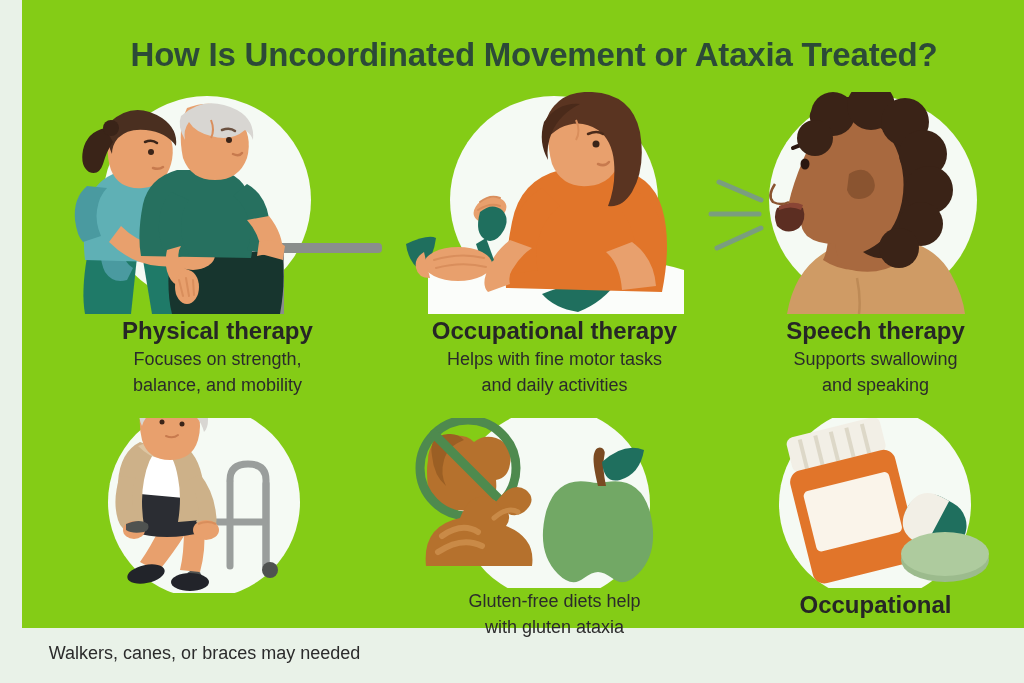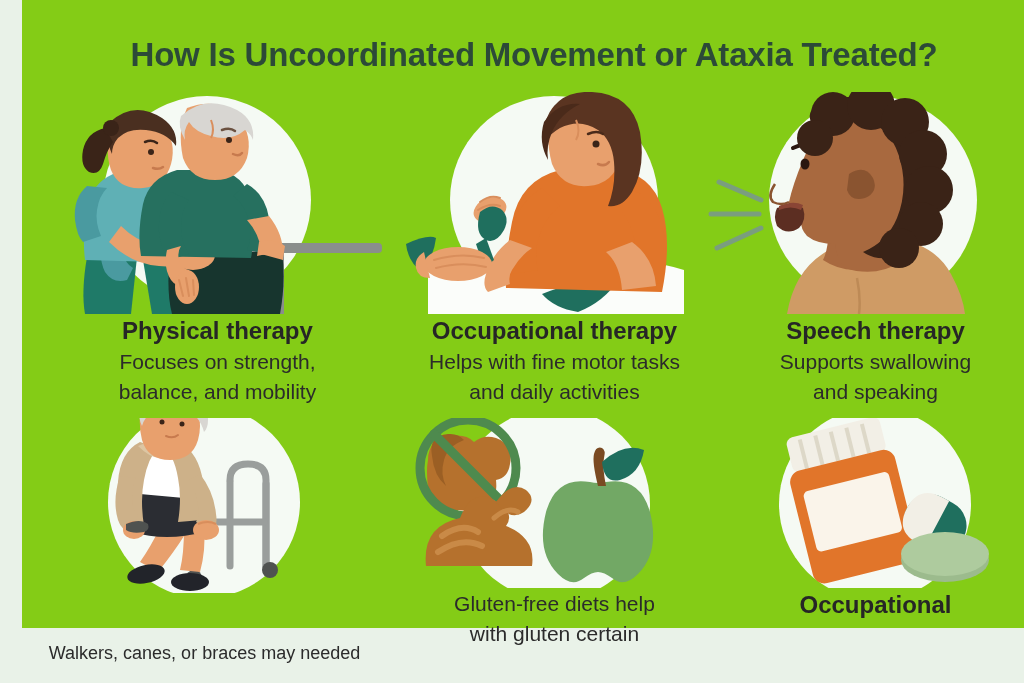--- a/index.html
+++ b/index.html
@@ -44,21 +44,21 @@
   .art-wrap.short { height: 170px; }
   .art-wrap svg { display: block; margin: 0 auto; }
   .card-title {
     font-size: 24px;
     font-weight: bold;
     color: #262626;
     line-height: 1.25;
     margin-top: 2px;
   }
   .card-desc {
-    font-size: 21px;
+    font-size: 18px;
     color: #2b2b2b;
     line-height: 1.42;
     margin-top: 1px;
     white-space: pre-line;
   }
   
   #card-physical-therapy   { left: 25px;  top: 92px; }
   #card-occupational-therapy { left: 362px; top: 92px; }
   #card-speech-therapy     { left: 683px; top: 92px; }
   #card-mobility-aids      { left: 12px;  top: 418px; }
@@ -296,21 +296,21 @@
         <path d="M110 100 q14 -12 24 -6" stroke="#c98a47" stroke-width="5" fill="none" stroke-linecap="round"></path>
 
         <path d="M206 64 q-34 -6 -44 30 q-10 40 12 62 q14 14 26 4 q8 -6 14 -6 q6 0 14 6 q12 10 26 -4 q22 -22 12 -62 q-10 -36 -44 -30 q-8 2 -16 0 z" fill="#72a865"></path>
 
         <path d="M214 68 q-6 -24 -4 -32 q2 -8 8 -6 q4 2 2 10 q-2 8 2 28 z" fill="#7a4a22"></path>
 
         <path d="M218 44 q22 -20 42 -12 q-4 24 -24 30 q-16 4 -18 -18 z" fill="#1f6f5e"></path>
       </svg>
     </div>
     <div class="card-desc">Gluten-free diets help
-with gluten certain</div>
+with gluten ataxia</div>
   </div>
 
   <div class="card" id="card-supplements">
     <div class="art-wrap short">
       <svg width="341" height="170" viewBox="0 0 341 170">
         <circle cx="170" cy="86" r="96" fill="#f5faf4"></circle>
 
         <g transform="rotate(-14 150 86)">
 
           <rect x="98" y="6" width="96" height="36" rx="7" fill="#f2efe6"></rect>

